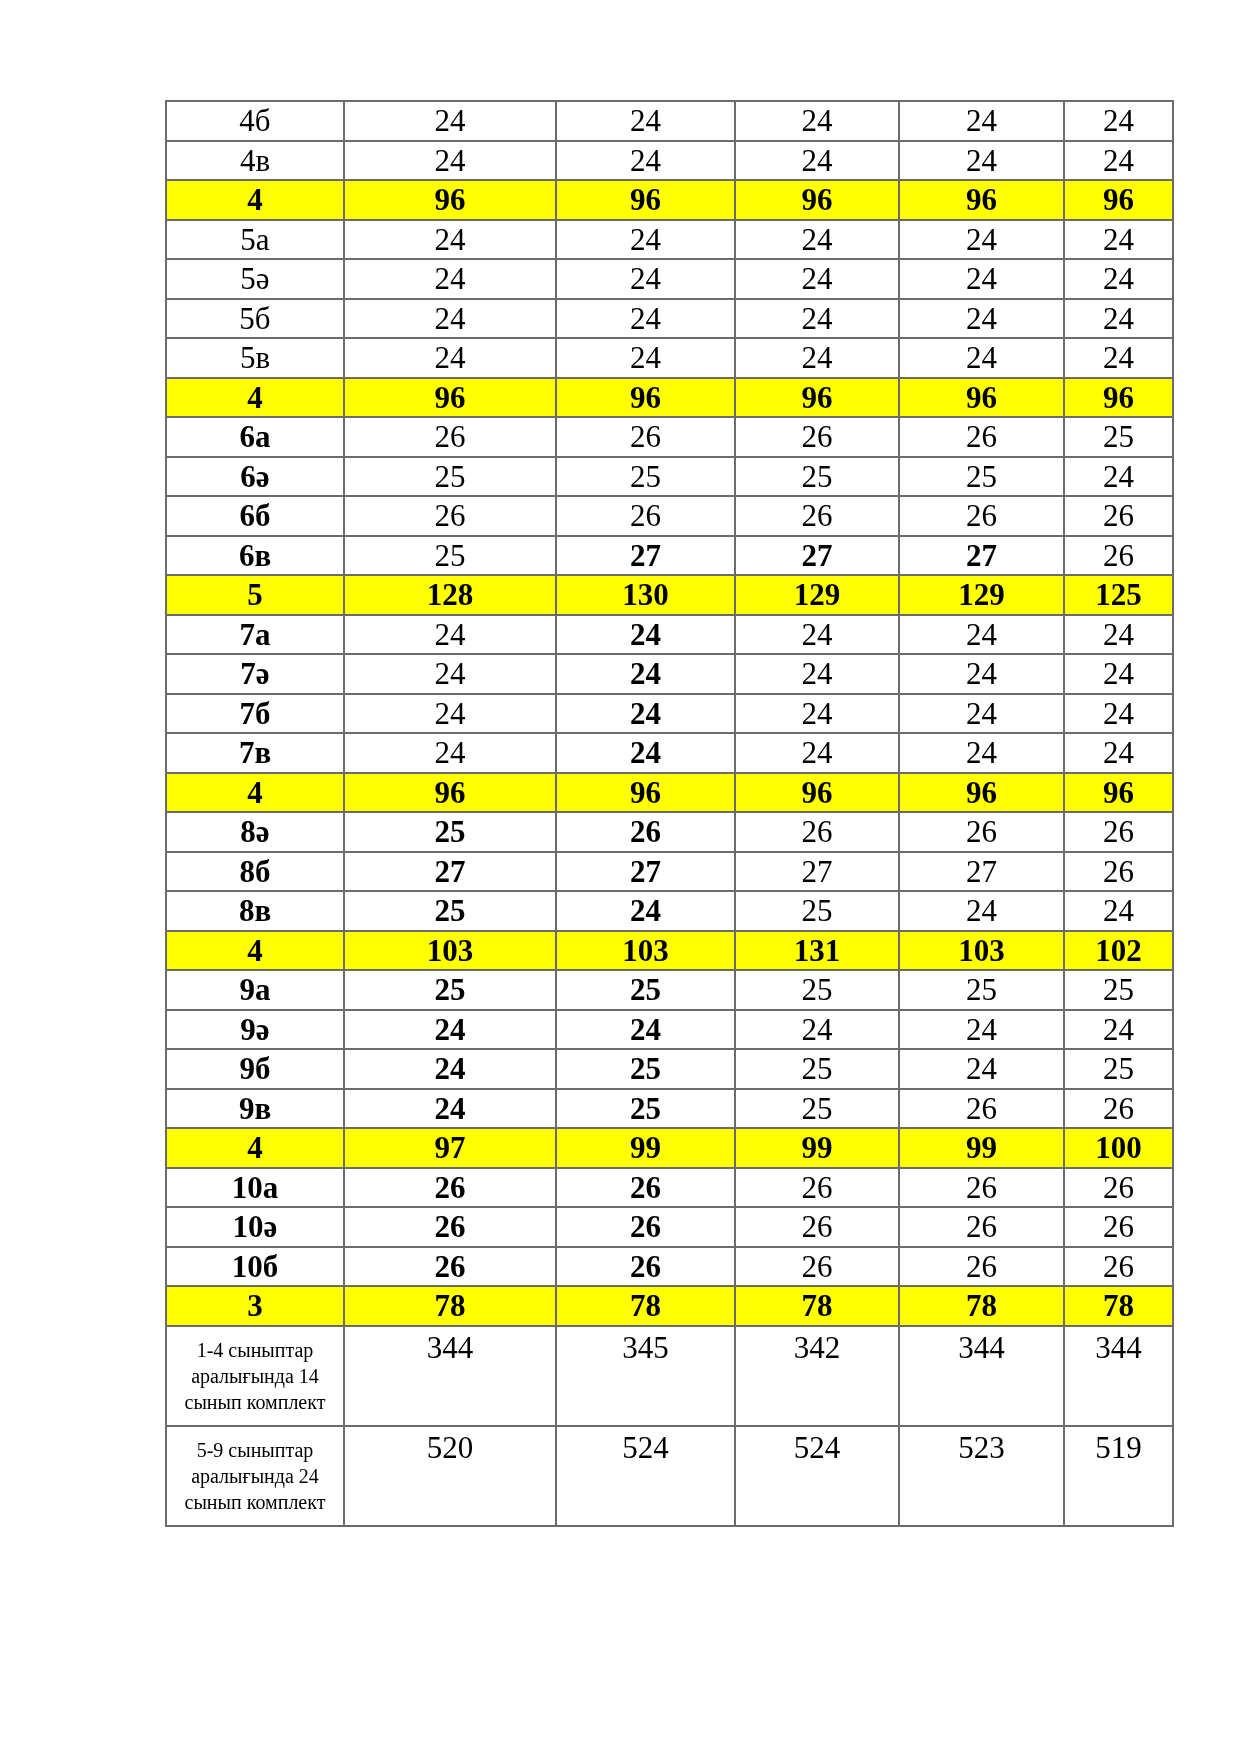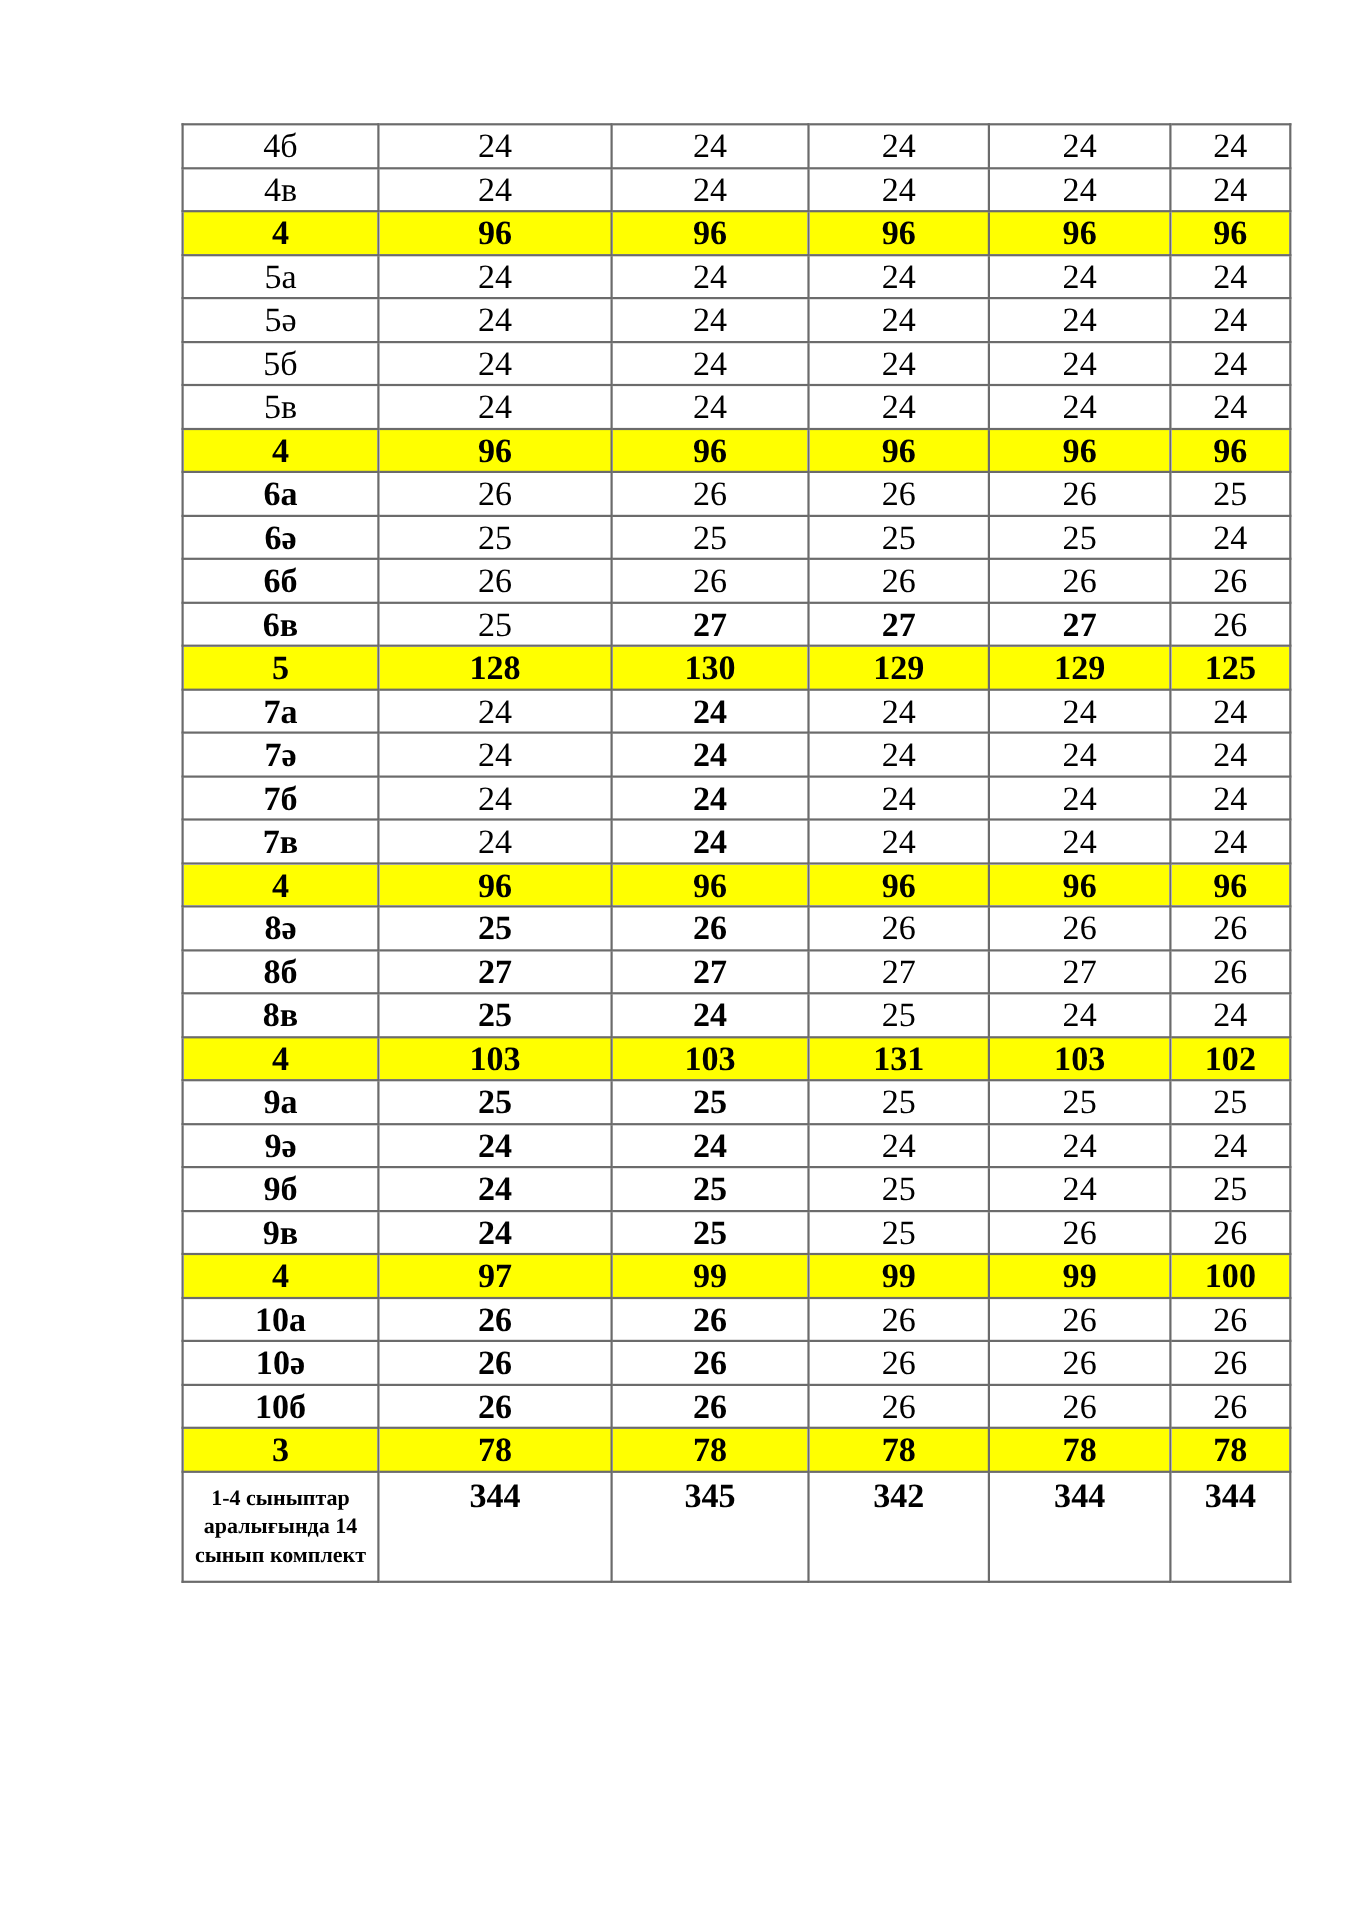--- a/index.html
+++ b/index.html
@@ -10,21 +10,21 @@
   body {
     width: 1241px;
     height: 1755px;
     position: relative;
     font-family: "Liberation Serif", "DejaVu Serif", serif;
     color: #000000;
   }
   table.enrollment {
     position: absolute;
     left: 165px;
-    top: 112px;
+    top: 100px;
     border-collapse: collapse;
     table-layout: fixed;
     width: 1007px;
     border-radius: 12px;
   }
   table.enrollment td {
     border: 2px solid #6b6b6b;
     text-align: center;
     vertical-align: middle;
     font-size: 31px;
@@ -33,21 +33,21 @@
     overflow: hidden;
   }
   tr.row-data, tr.row-total { height: 39.5px; }
   tr.row-summary { height: 100px; }
   tr.row-total td {
     background: #ffff00;
     font-weight: 700;
   }
   td.bold { font-weight: 700; }
   tr.row-summary td {
-    font-weight: 700;
+    font-weight: 400;
     vertical-align: top;
     padding-top: 5px;
   }
   tr.row-summary td.summary-label {
     font-size: 20px;
     line-height: 26px;
     vertical-align: middle;
     padding: 0 10px;
   }
 </style>
@@ -314,15 +314,23 @@
           <td class="bold">78</td>
         </tr>
         <tr class="row-summary">
           <td class="bold summary-label">1-4 сыныптар аралығында 14 сынып комплект</td>
           <td class="bold">344</td>
           <td class="bold">345</td>
           <td class="bold">342</td>
           <td class="bold">344</td>
           <td class="bold">344</td>
         </tr>
+        <tr class="row-summary">
+          <td class="bold summary-label">5-9 сыныптар аралығында 24 сынып комплект</td>
+          <td class="bold">520</td>
+          <td class="bold">524</td>
+          <td class="bold">524</td>
+          <td class="bold">523</td>
+          <td class="bold">519</td>
+        </tr>
       </tbody>
   </table>
 </div>
 
 </body></html>

